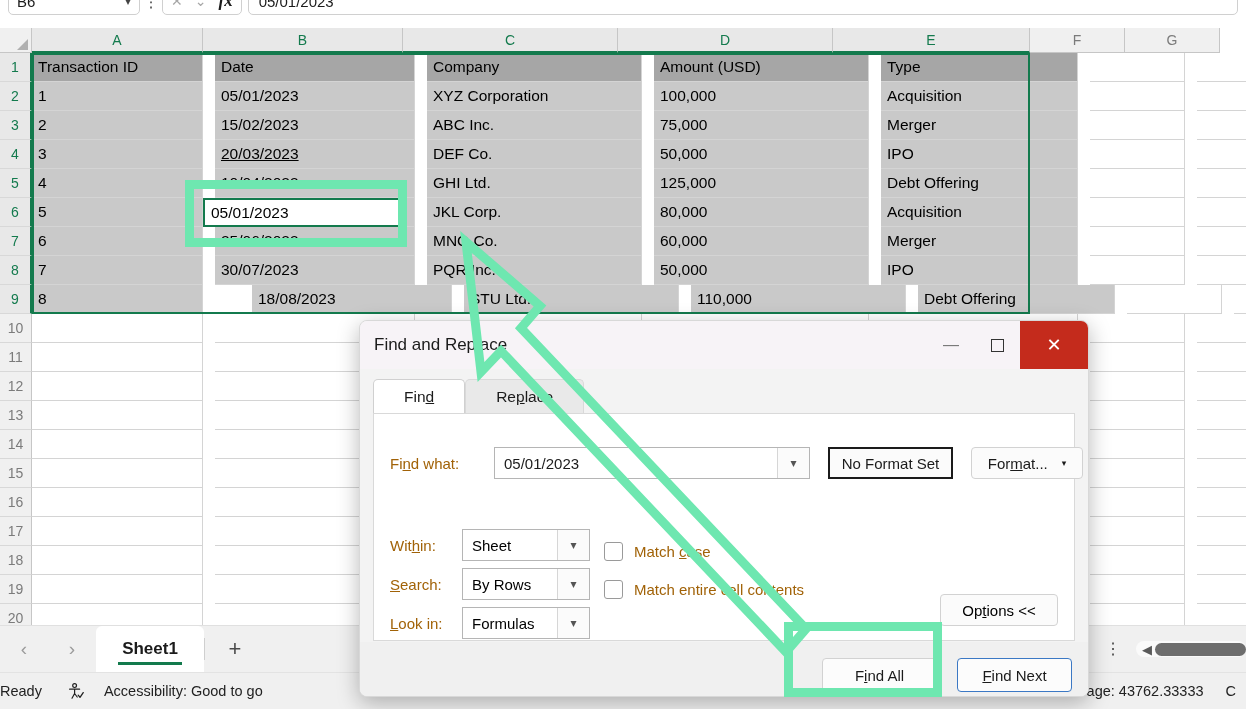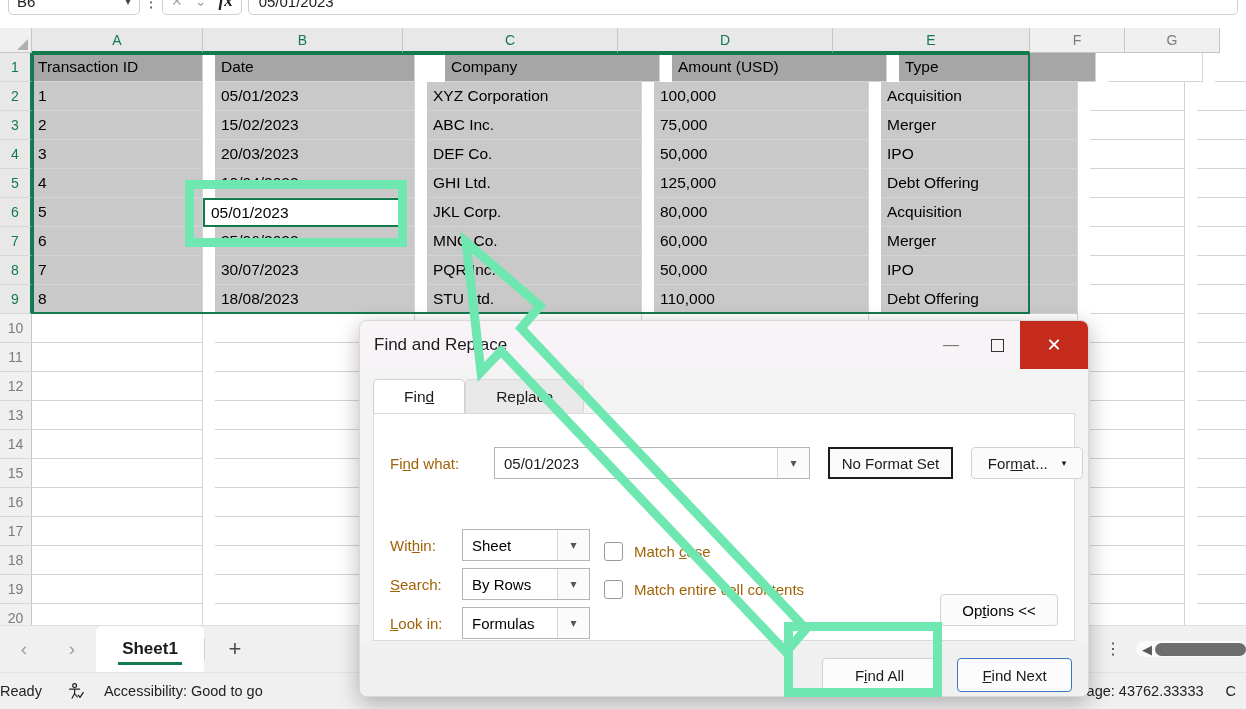--- a/index.html
+++ b/index.html
@@ -288,21 +288,21 @@
         <div class="row-h">16</div>
         <div class="row-h">17</div>
         <div class="row-h">18</div>
         <div class="row-h">19</div>
         <div class="row-h">20</div>
       </div>
     <div class="cells" id="cells">
         <div class="grid-row">
           <div class="cell hdr" style="width: 171px;">Transaction ID</div>
           <div class="cell hdr" style="width: 200px;">Date</div>
-          <div class="cell hdr" style="width: 215px; margin-left: 18px;">Company</div>
+          <div class="cell hdr" style="width: 215px;">Company</div>
           <div class="cell hdr" style="width: 215px;">Amount (USD)</div>
           <div class="cell hdr" style="width: 197px;">Type</div>
           <div class="cell" style="width: 95px;"></div>
           <div class="cell" style="width: 95px;"></div>
         </div>
         <div class="grid-row">
           <div class="cell selbg" style="width: 171px;">1</div>
           <div class="cell selbg" style="width: 200px;">05/01/2023</div>
           <div class="cell selbg" style="width: 215px;">XYZ Corporation</div>
           <div class="cell selbg" style="width: 215px;">100,000</div>
@@ -314,21 +314,21 @@
           <div class="cell selbg" style="width: 171px;">2</div>
           <div class="cell selbg" style="width: 200px;">15/02/2023</div>
           <div class="cell selbg" style="width: 215px;">ABC Inc.</div>
           <div class="cell selbg" style="width: 215px;">75,000</div>
           <div class="cell selbg" style="width: 197px;">Merger</div>
           <div class="cell" style="width: 95px;"></div>
           <div class="cell" style="width: 95px;"></div>
         </div>
         <div class="grid-row">
           <div class="cell selbg" style="width: 171px;">3</div>
-          <div class="cell selbg" style="width: 200px;">20/03/2023</div>
+          <div class="cell selbg" style="width: 200px; text-decoration: underline;">20/03/2023</div>
           <div class="cell selbg" style="width: 215px;">DEF Co.</div>
           <div class="cell selbg" style="width: 215px;">50,000</div>
           <div class="cell selbg" style="width: 197px;">IPO</div>
           <div class="cell" style="width: 95px;"></div>
           <div class="cell" style="width: 95px;"></div>
         </div>
         <div class="grid-row">
           <div class="cell selbg" style="width: 171px;">4</div>
           <div class="cell selbg" style="width: 200px;">10/04/2023</div>
           <div class="cell selbg" style="width: 215px;">GHI Ltd.</div>
@@ -359,21 +359,21 @@
           <div class="cell selbg" style="width: 171px;">7</div>
           <div class="cell selbg" style="width: 200px;">30/07/2023</div>
           <div class="cell selbg" style="width: 215px;">PQR Inc.</div>
           <div class="cell selbg" style="width: 215px;">50,000</div>
           <div class="cell selbg" style="width: 197px;">IPO</div>
           <div class="cell" style="width: 95px;"></div>
           <div class="cell" style="width: 95px;"></div>
         </div>
         <div class="grid-row">
           <div class="cell selbg" style="width: 171px;">8</div>
-          <div class="cell selbg" style="width: 200px;">18/08/2023</div>
+          <div class="cell selbg" style="width: 200px; margin-left: 37px;">18/08/2023</div>
           <div class="cell selbg" style="width: 215px;">STU Ltd.</div>
           <div class="cell selbg" style="width: 215px;">110,000</div>
           <div class="cell selbg" style="width: 197px;">Debt Offering</div>
           <div class="cell" style="width: 95px;"></div>
           <div class="cell" style="width: 95px;"></div>
         </div>
         <div class="grid-row">
           <div class="cell" style="width: 171px;"></div>
           <div class="cell" style="width: 200px;"></div>
           <div class="cell" style="width: 215px;"></div>

